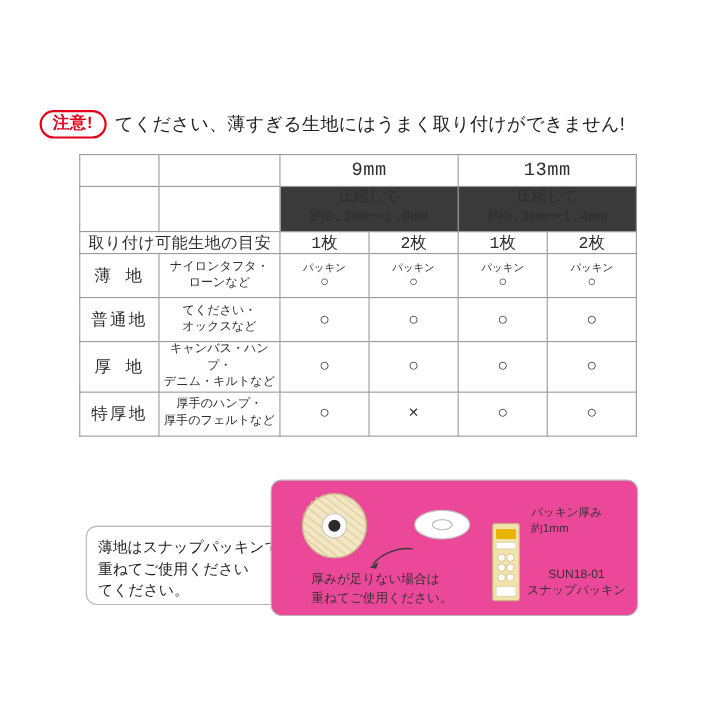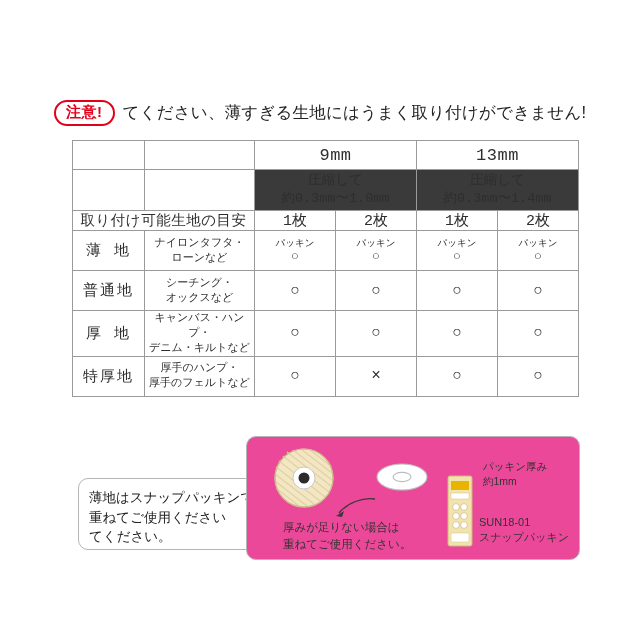--- a/index.html
+++ b/index.html
@@ -9,21 +9,21 @@
     font-family:"Liberation Sans","DejaVu Sans",sans-serif;
     color:#333;
     position:relative;
     overflow:hidden;
   }
   .page{position:absolute;inset:0;}
 
   
   .notice{
     position:absolute;
-    left:54px;top:100px;
+    left:36px;top:100px;
     display:flex;align-items:center;
     gap:8px;
   }
   .notice-badge{
     border:2px solid #e2001a;
     border-radius:14px;
     color:#e2001a;
     font-size:15px;
     font-weight:bold;
     padding:2px 10px 3px 10px;
@@ -156,20 +156,21 @@
     font-size:10.5px;
     line-height:1.4;
     color:#333;
   }
   .lbl-pkg{
     position:absolute;
     left:232px;top:78px;
     font-size:11px;
     line-height:1.4;
     color:#333;
+    text-align:center;
   }
   .note-bottom{
     position:absolute;
     left:36px;top:82px;
     font-size:11.5px;
     line-height:1.5;
     color:#333;
   }
   .arrow-curve{
     position:absolute;
@@ -243,21 +244,21 @@
         </td>
         <td class="pk">
           <span>パッキン</span>
           <span class="o">○</span>
         </td>
       </tr>
 
       <tr class="row-h2">
         <td class="lbl-main">普通地</td>
         <td class="lbl-sub">
-          <div>シーチング・</div>
+          <div>てください・</div>
           <div>オックスなど</div>
         </td>
         <td class="mark">○</td>
         <td class="mark">○</td>
         <td class="mark">○</td>
         <td class="mark">○</td>
       </tr>
 
       <tr class="row-h2">
         <td class="lbl-main">厚 地</td>

